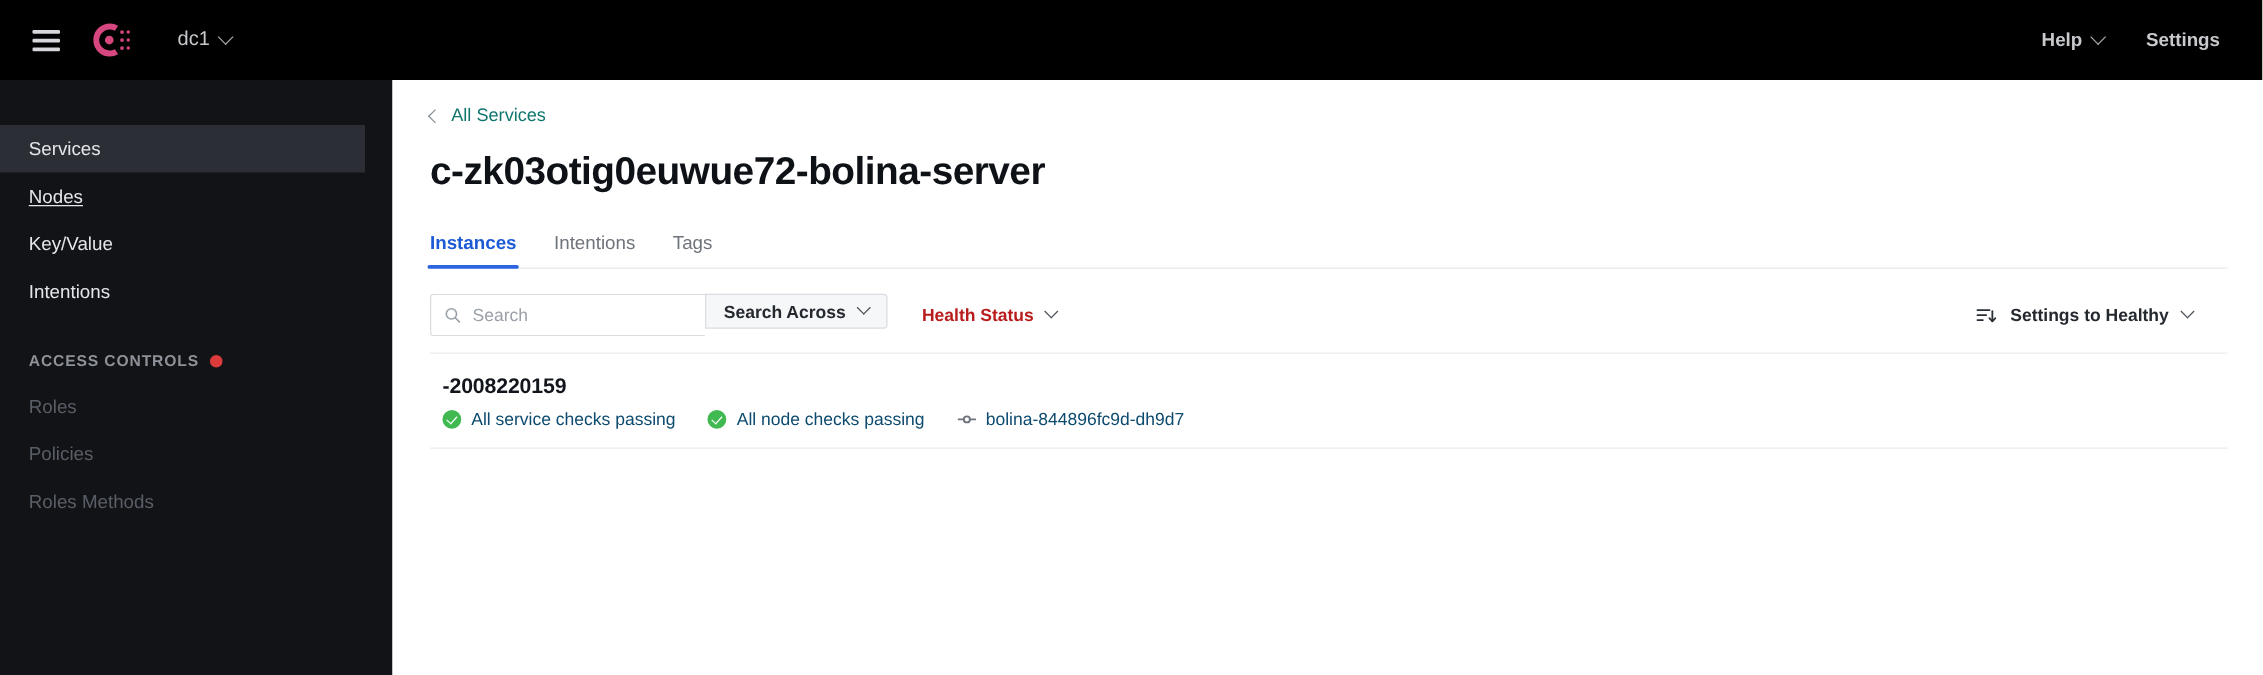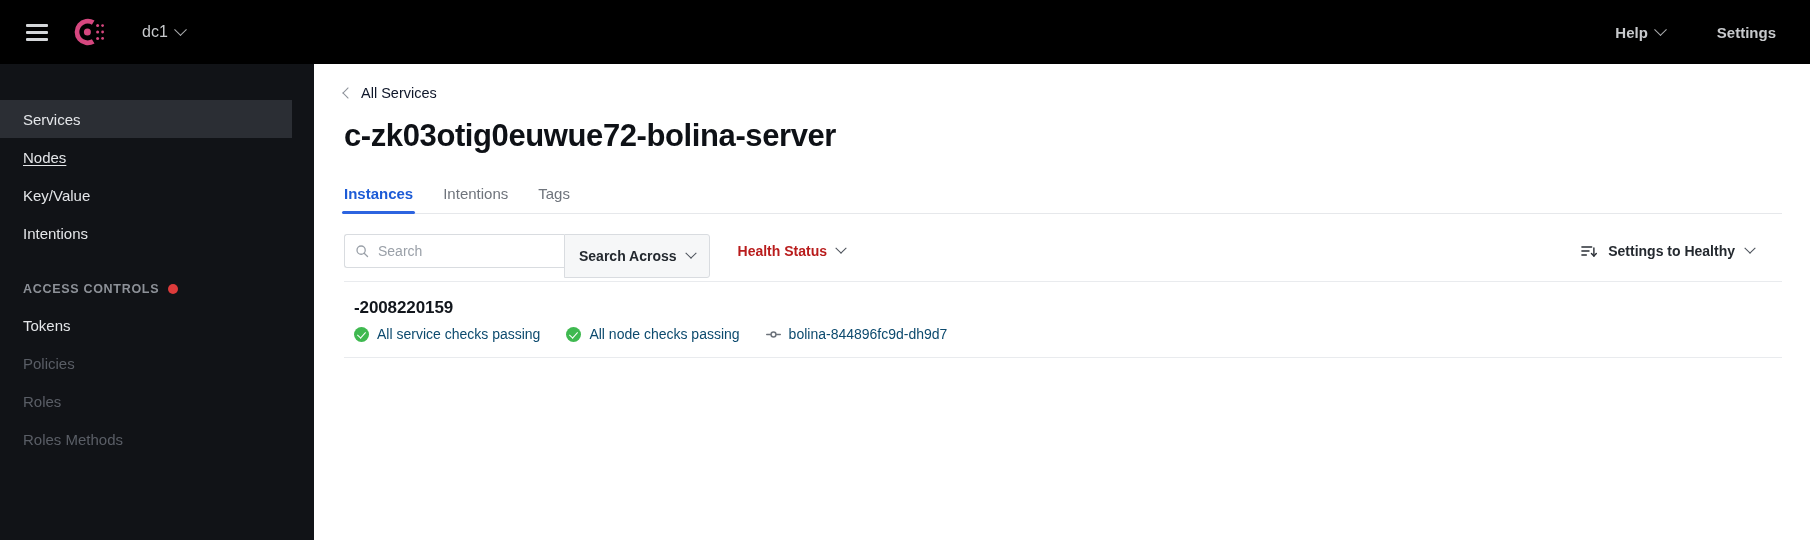--- a/index.html
+++ b/index.html
@@ -28,21 +28,21 @@
 
   .logo { width: 40px; height: 40px; position: relative; cursor: pointer; }
   .nav-dc {
     margin-left: 34px;
     color: #c7c9cc; font-size: 16px; font-weight: 400;
     letter-spacing: .1px;
     display: flex; align-items: center; gap: 8px; cursor: pointer;
   }
   .nav-right {
     margin-left: auto; margin-right: 34px;
-    display: flex; align-items: center; gap: 52px;
+    display: flex; align-items: center; gap: 34px;
   }
   .nav-link {
     color: #c7c9cc; font-size: 15px; font-weight: 700;
     display: flex; align-items: center; gap: 8px; cursor: pointer;
   }
   .chev { display: inline-block; width: 9px; height: 9px;
           border-right: 1.8px solid currentColor; border-bottom: 1.8px solid currentColor;
           transform: rotate(45deg) translate(-2px,-2px); opacity:.85; }
 
   
@@ -74,21 +74,21 @@
   
   .main {
     position: absolute; top: 64px; left: 314px;
     width: 1496px; height: 476px;
     background: #ffffff;
     padding: 0 28px 0 30px;
   }
   .breadcrumb {
     margin-top: 21px;
     display: inline-flex; align-items: center; gap: 9px;
-    color: #0f172a; font-size: 14.5px; cursor: pointer;
+    color: #0f766e; font-size: 14.5px; cursor: pointer;
   }
   .chev-left { display:inline-block; width: 8px; height: 8px;
     border-left: 1.7px solid #8c9199; border-bottom: 1.7px solid #8c9199;
     transform: rotate(45deg); }
   .page-title {
     margin-top: 17px;
     font-size: 31px; font-weight: 700; color: #0e1116;
     letter-spacing: -0.4px;
   }
 
@@ -121,21 +121,21 @@
     border-radius: 3px 0 0 3px;
     padding: 16px 10px; background: #fff;
   }
   .search-box input {
     border: none; outline: none; font-size: 14px; color: #3b4048;
     font-family: "Liberation Sans", sans-serif; width: 160px; background: transparent;
   }
   .search-box input::placeholder { color: #9aa0a8; }
   .search-across {
     display: flex; align-items: center; gap: 10px;
-    height: 44px; padding: 0 14px;
+    height: 28px; padding: 0 14px;
     border: 1px solid #d9dce0; border-radius: 0 3px 3px 0;
     background: #f6f7f8; color: #24292f; font-size: 14px; font-weight: 700;
     cursor: pointer; white-space: nowrap;
   }
   .health-btn {
     margin-left: 22px;
     display: flex; align-items: center; gap: 10px;
     height: 34px; padding: 0 6px;
     color: #b91c1c; font-size: 14px; font-weight: 700;
     cursor: pointer; white-space: nowrap; background: transparent; border: none;
@@ -229,28 +229,25 @@
       <span class="lbl">Intentions</span>
     </div>
 
     <div class="side-gap"></div>
 
     <div class="side-heading">
       <span>ACCESS CONTROLS</span>
       <i class="dot-red"></i>
     </div>
 
-    <div class="side-item">
-      <span class="lbl">Tokens</span>
+    <div class="side-item disabled">
+      <span class="lbl">Roles</span>
     </div>
     <div class="side-item disabled">
       <span class="lbl">Policies</span>
-    </div>
-    <div class="side-item disabled">
-      <span class="lbl">Roles</span>
     </div>
     <div class="side-item disabled">
       <span class="lbl">Roles Methods</span>
     </div>
   </div>
 
   <div class="main">
 
     <div class="breadcrumb">
       <i class="chev-left"></i>

